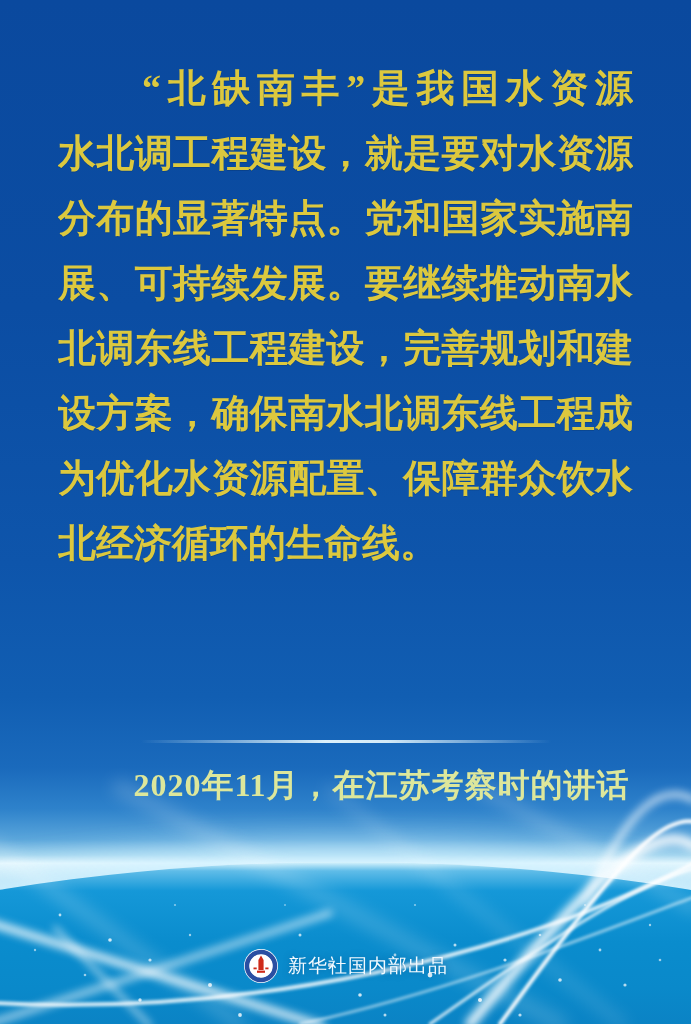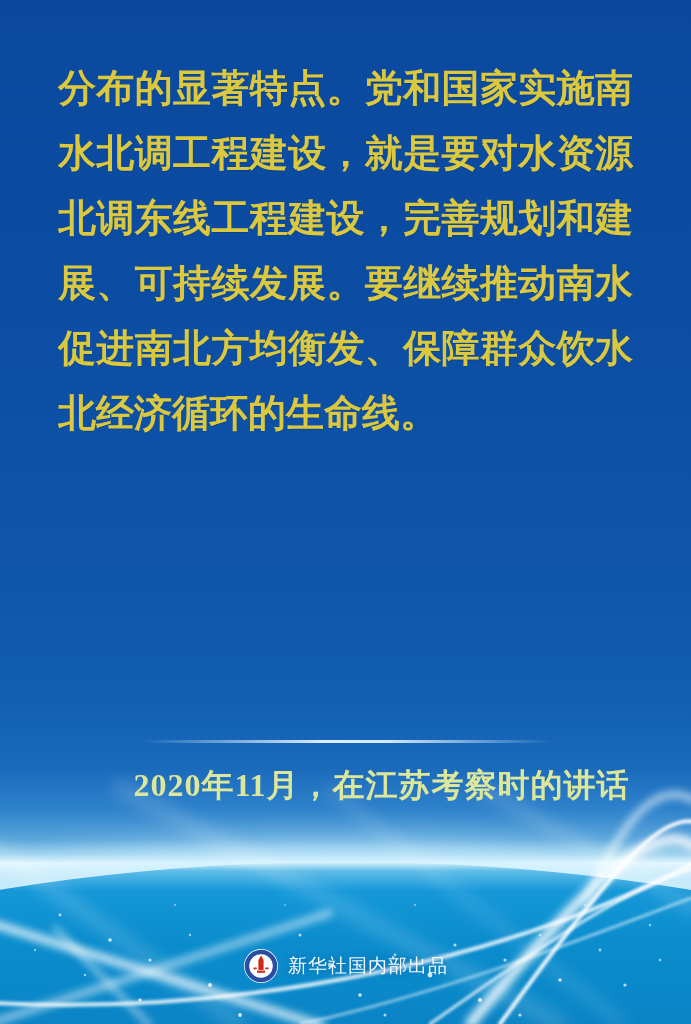--- a/index.html
+++ b/index.html
@@ -120,25 +120,27 @@
       <circle cx="35" cy="950" r="1.2" opacity=".55"></circle>
         <circle cx="660" cy="960" r="1.3" opacity=".6"></circle>
       <circle cx="175" cy="905" r="1.1" opacity=".5"></circle>
         <circle cx="415" cy="905" r="1.1" opacity=".5"></circle>
       <circle cx="585" cy="905" r="1.1" opacity=".5"></circle>
         <circle cx="285" cy="905" r="1.0" opacity=".45"></circle>
     </g>
   </svg>
 
   <div class="quote">
+    <div class="qline first">“北缺南丰”是我国水资源</div>
+    <div class="qline">水北调工程建设，就是要对水资源</div>
     <div class="qline">分布的显著特点。党和国家实施南</div>
-    <div class="qline">水北调工程建设，就是要对水资源</div>
+    <div class="qline">展、可持续发展。要继续推动南水</div>
     <div class="qline">北调东线工程建设，完善规划和建</div>
-    <div class="qline">展、可持续发展。要继续推动南水</div>
-    <div class="qline">促进南北方均衡发、保障群众饮水</div>
+    <div class="qline">设方案，确保南水北调东线工程成</div>
+    <div class="qline">为优化水资源配置、保障群众饮水</div>
     <div class="qline last">北经济循环的生命线。</div>
   </div>
 
   <div class="divider"></div>
 
   <div class="attribution">2020年11月，在江苏考察时的讲话</div>
 
   <div class="footer">
     <span class="logo-wrap">
       <svg viewBox="0 0 36 36" width="36" height="36">

